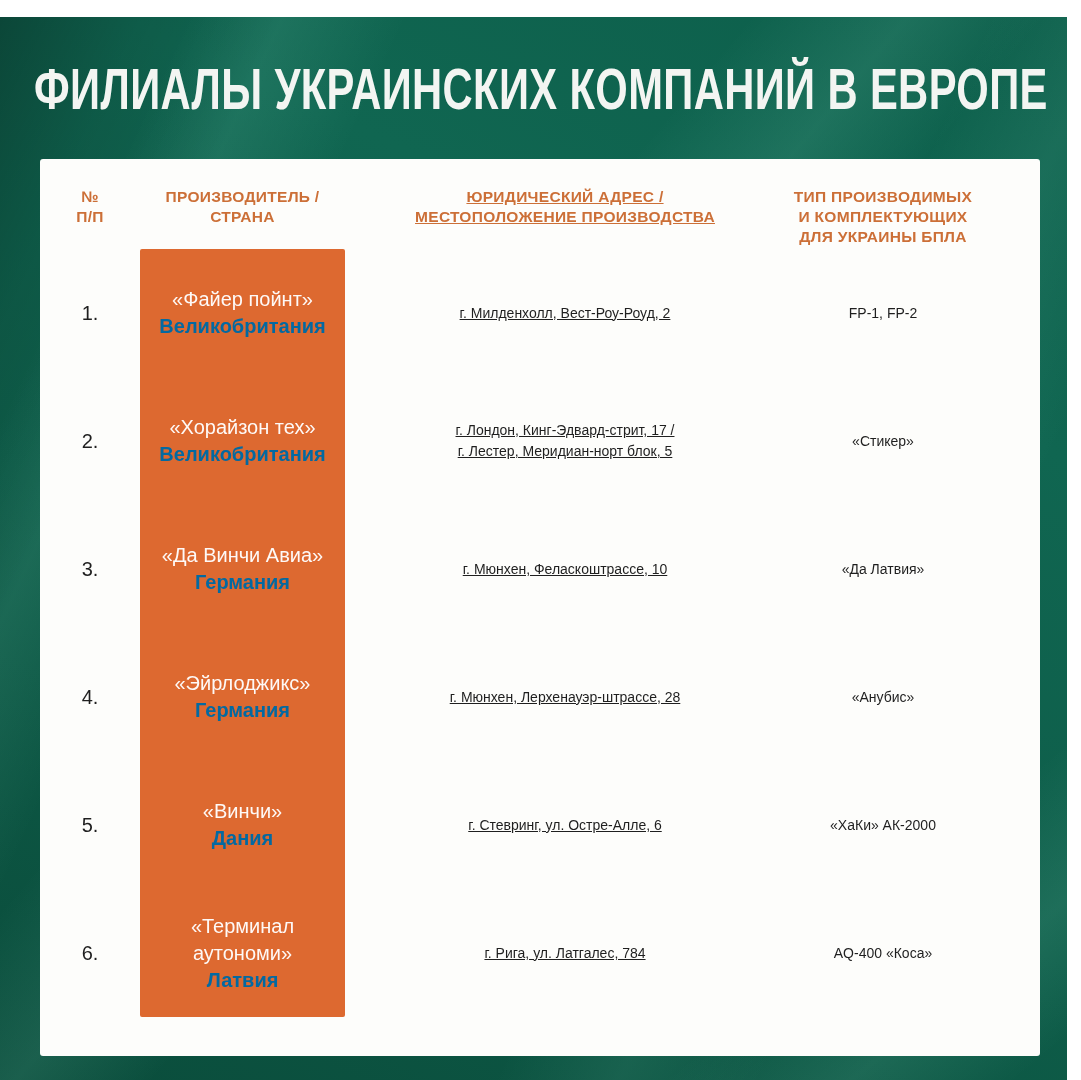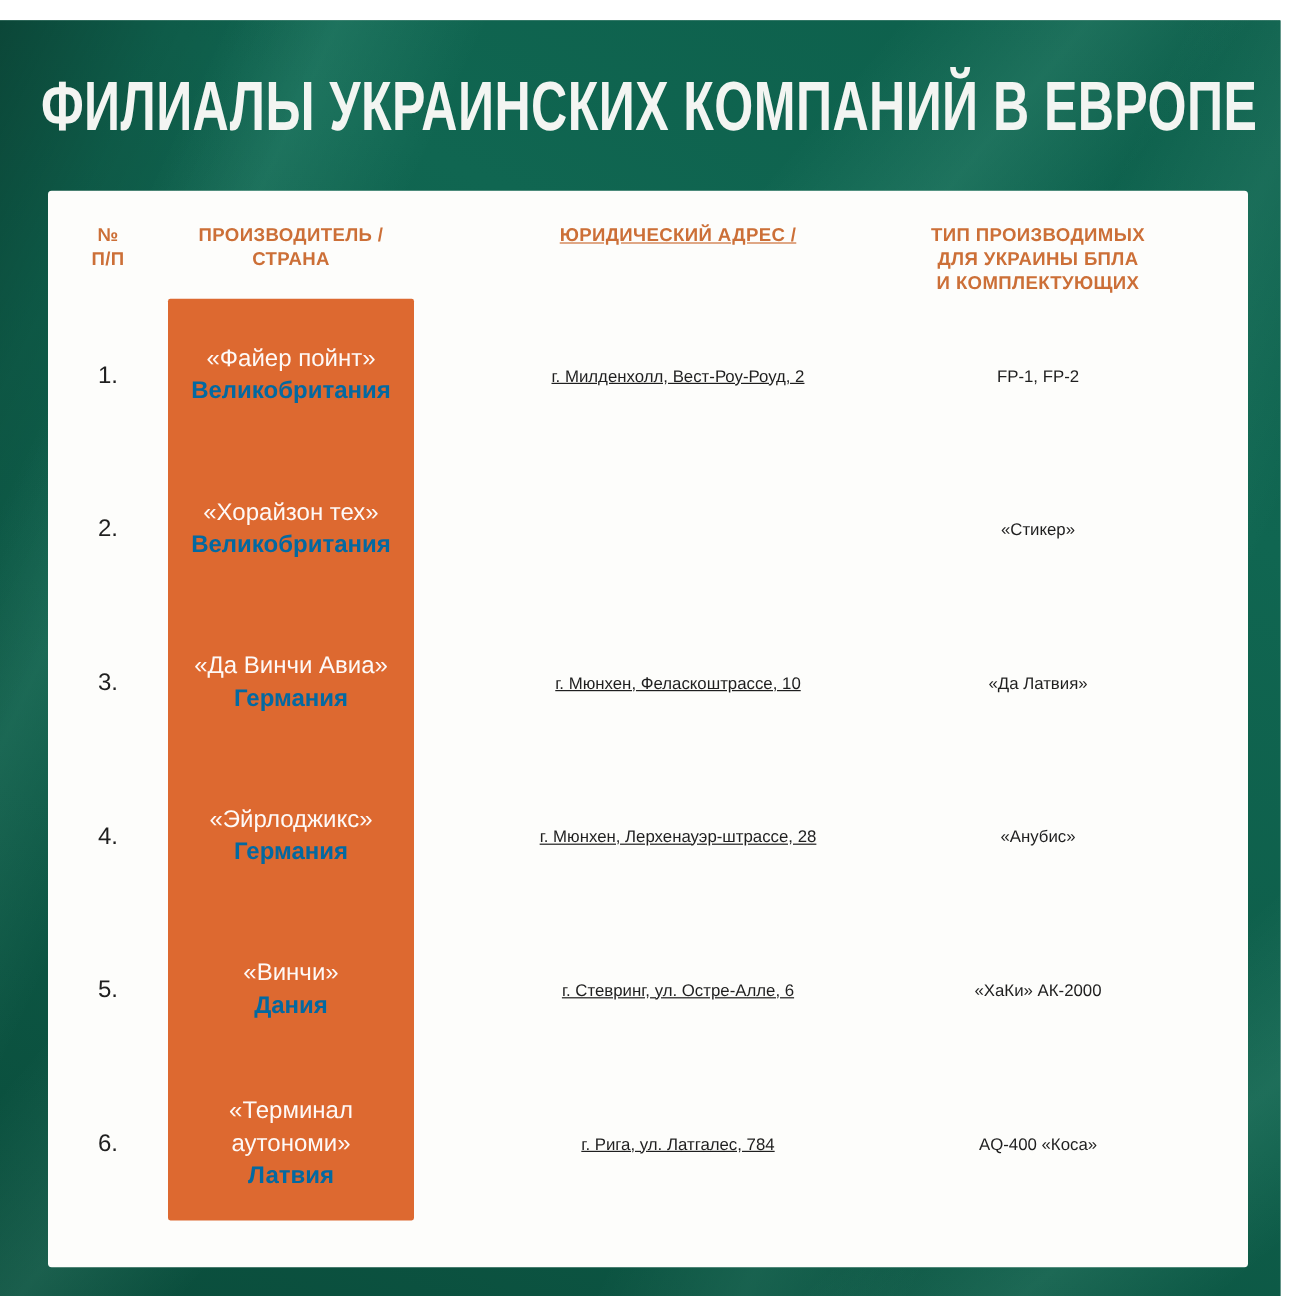--- a/index.html
+++ b/index.html
@@ -45,21 +45,21 @@
     left: 40px; top: 142px;
     width: 1000px; height: 897px;
     background: #fdfdfb;
     border-radius: 3px;
   }
 
   
   .col-num  { position: absolute; left: 0;     width: 100px; }
   .col-mfr  { position: absolute; left: 100px; width: 205px; }
   .col-addr { position: absolute; left: 325px; width: 400px; text-decoration: underline; }
-  .col-type { position: absolute; left: 705px; width: 240px; }
+  .col-type { position: absolute; left: 723px; width: 240px; }
 
   
   .thead { position: absolute; left: 0; top: 28px; width: 100%; }
   .th {
     top: 0;
     text-align: center;
     color: #cc6f37;
     font-size: 15.5px;
     font-weight: 700;
     line-height: 20px;
@@ -109,25 +109,26 @@
       <div class="th col-num">
         <span>№</span>
         <span>П/П</span>
       </div>
       <div class="th col-mfr">
         <span>ПРОИЗВОДИТЕЛЬ /</span>
         <span>СТРАНА</span>
       </div>
       <div class="th col-addr">
         <span>ЮРИДИЧЕСКИЙ АДРЕС /</span>
+        <span>МЕСТОПОЛОЖЕНИЕ ПРОИЗВОДСТВА</span>
       </div>
       <div class="th col-type">
         <span>ТИП ПРОИЗВОДИМЫХ</span>
+        <span>И КОМПЛЕКТУЮЩИХ</span>
         <span>ДЛЯ УКРАИНЫ БПЛА</span>
-        <span>И КОМПЛЕКТУЮЩИХ</span>
       </div>
     </div>
 
     <div class="mfr-block"></div>
 
     <div class="row" style="top:90px">
       <div class="cell col-num">1.</div>
       <div class="cell col-mfr">
         <span class="company">«Файер пойнт»</span>
         <span class="country">Великобритания</span>
@@ -137,20 +138,24 @@
       </div>
       <div class="cell col-type">FP-1, FP-2</div>
     </div>
 
     <div class="row" style="top:218px">
       <div class="cell col-num">2.</div>
       <div class="cell col-mfr">
         <span class="company">«Хорайзон тех»</span>
         <span class="country">Великобритания</span>
       </div>
+      <div class="cell col-addr">
+        <span class="line">г. Лондон, Кинг-Эдвард-стрит, 17 /</span>
+        <span class="line">г. Лестер, Меридиан-норт блок, 5</span>
+      </div>
       <div class="cell col-type">«Стикер»</div>
     </div>
 
     <div class="row" style="top:346px">
       <div class="cell col-num">3.</div>
       <div class="cell col-mfr">
         <span class="company">«Да Винчи Авиа»</span>
         <span class="country">Германия</span>
       </div>
       <div class="cell col-addr">

